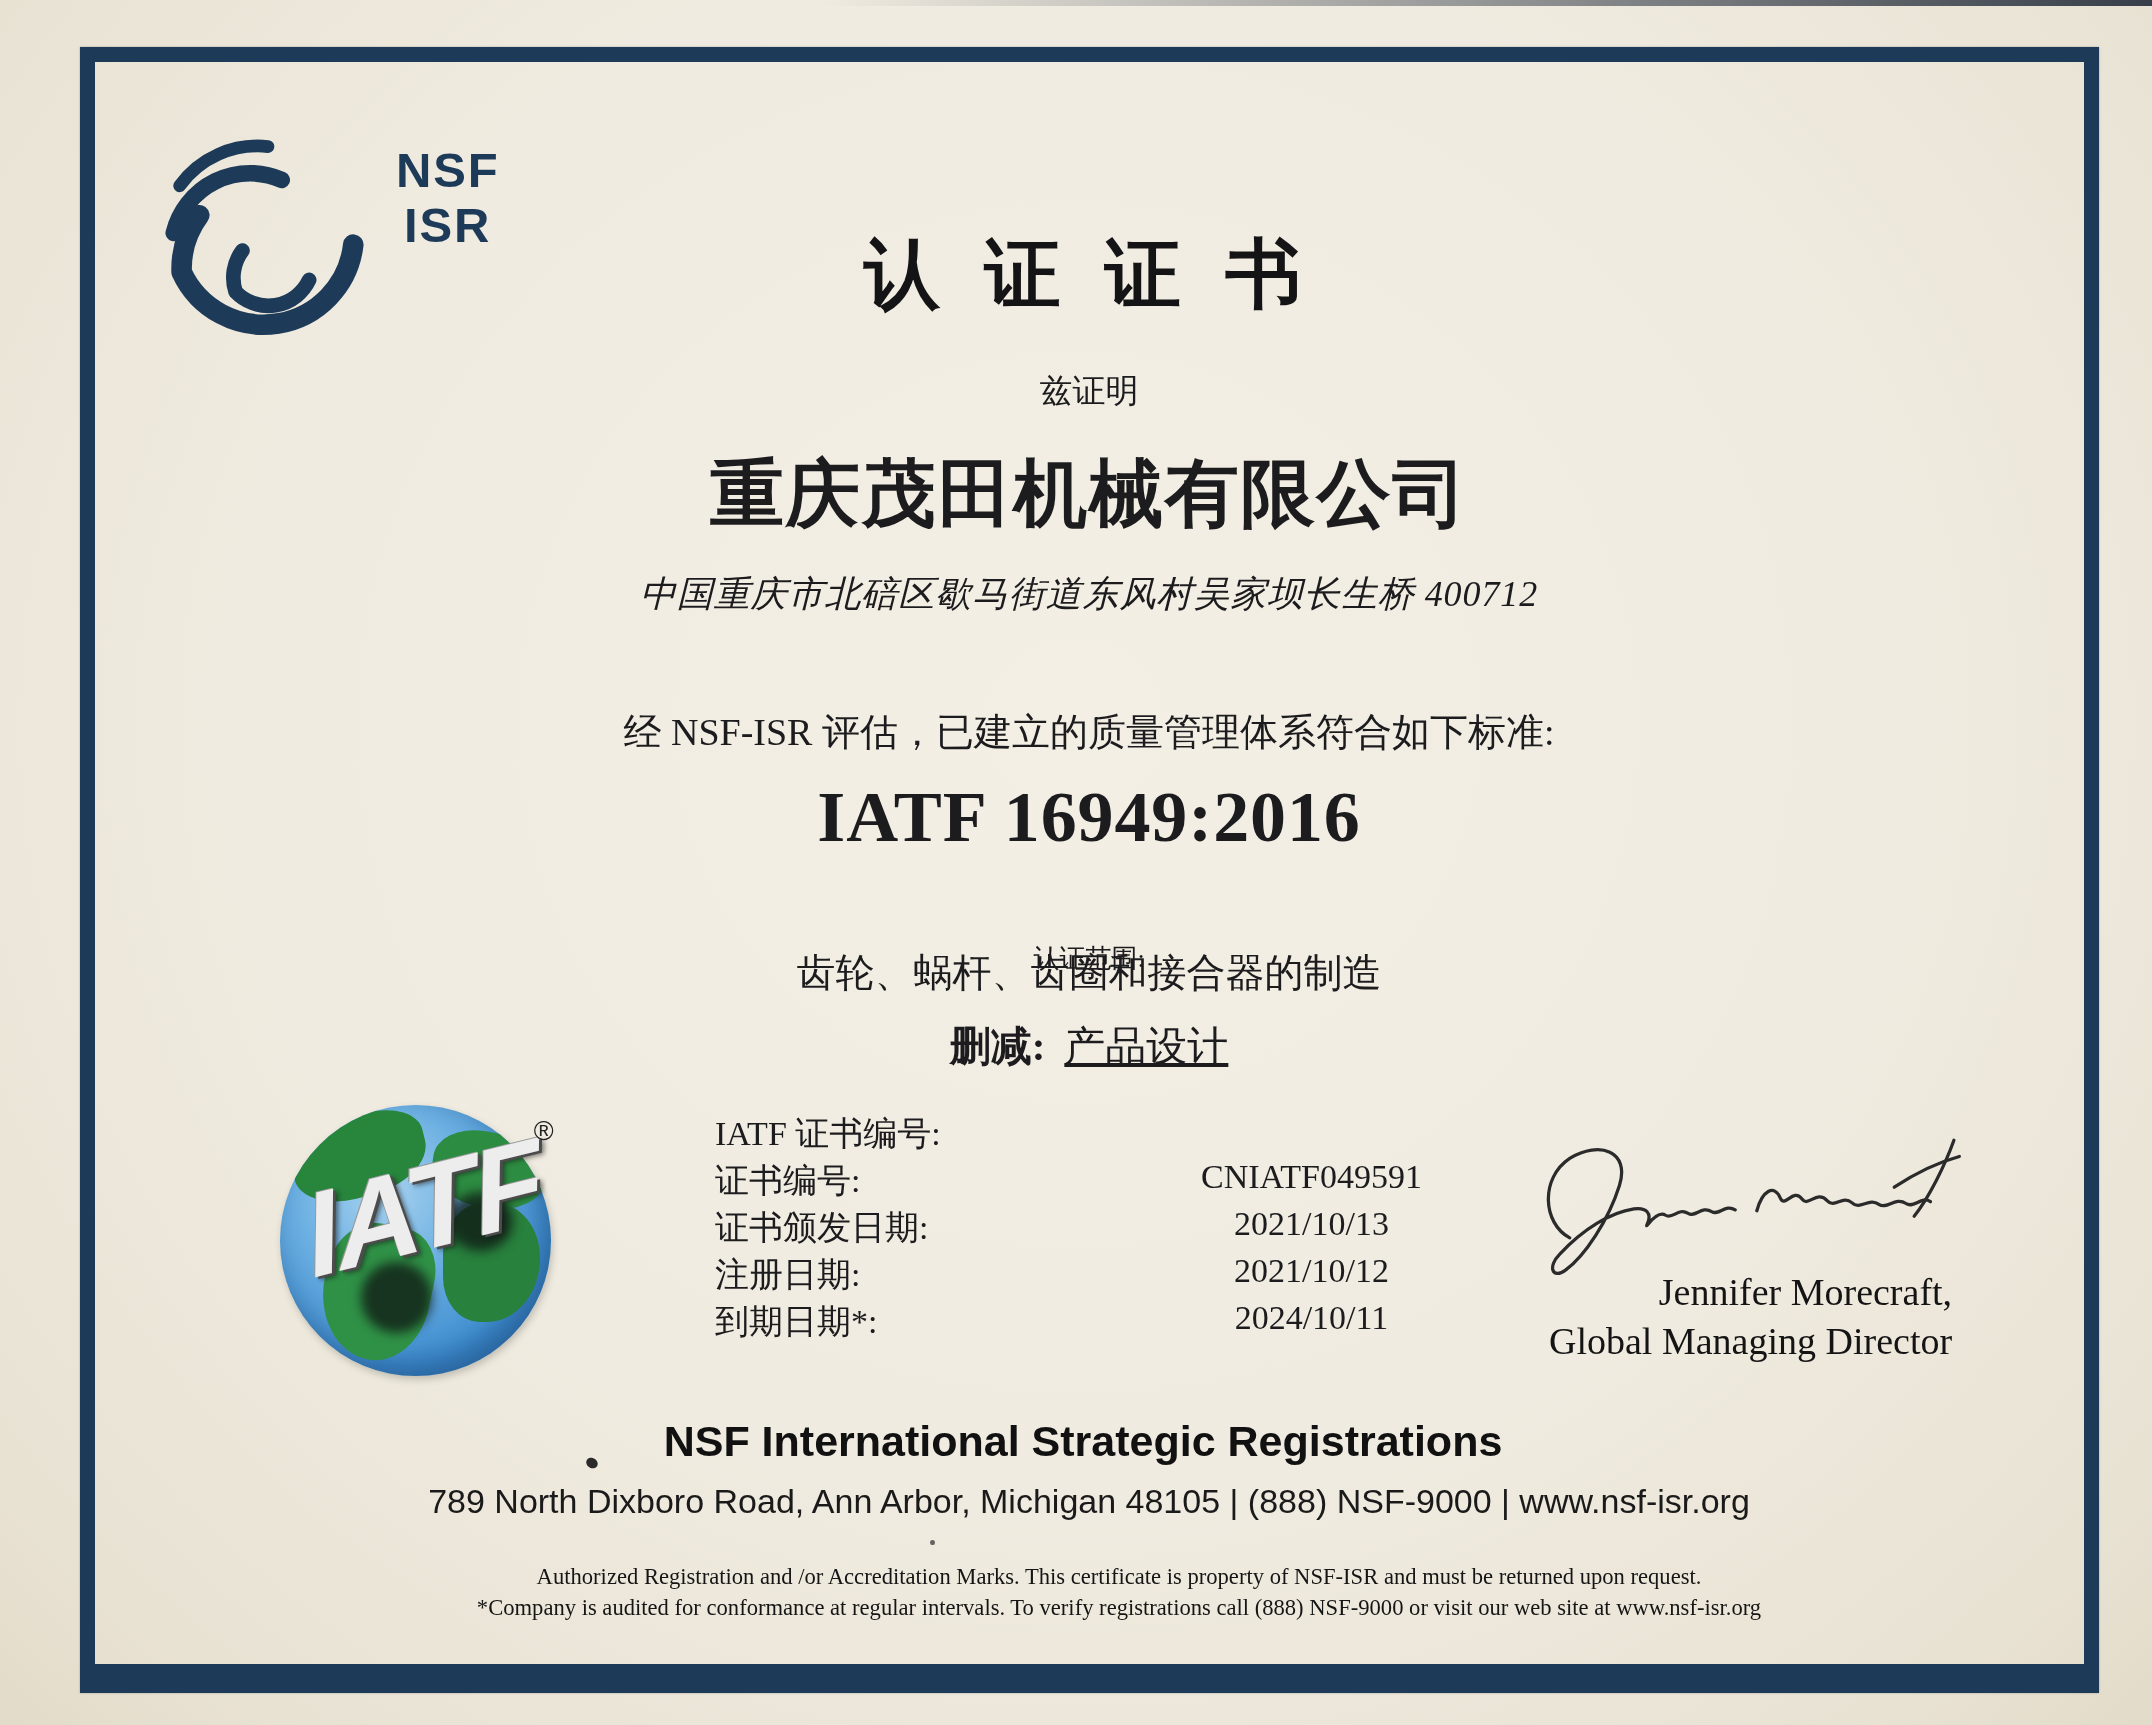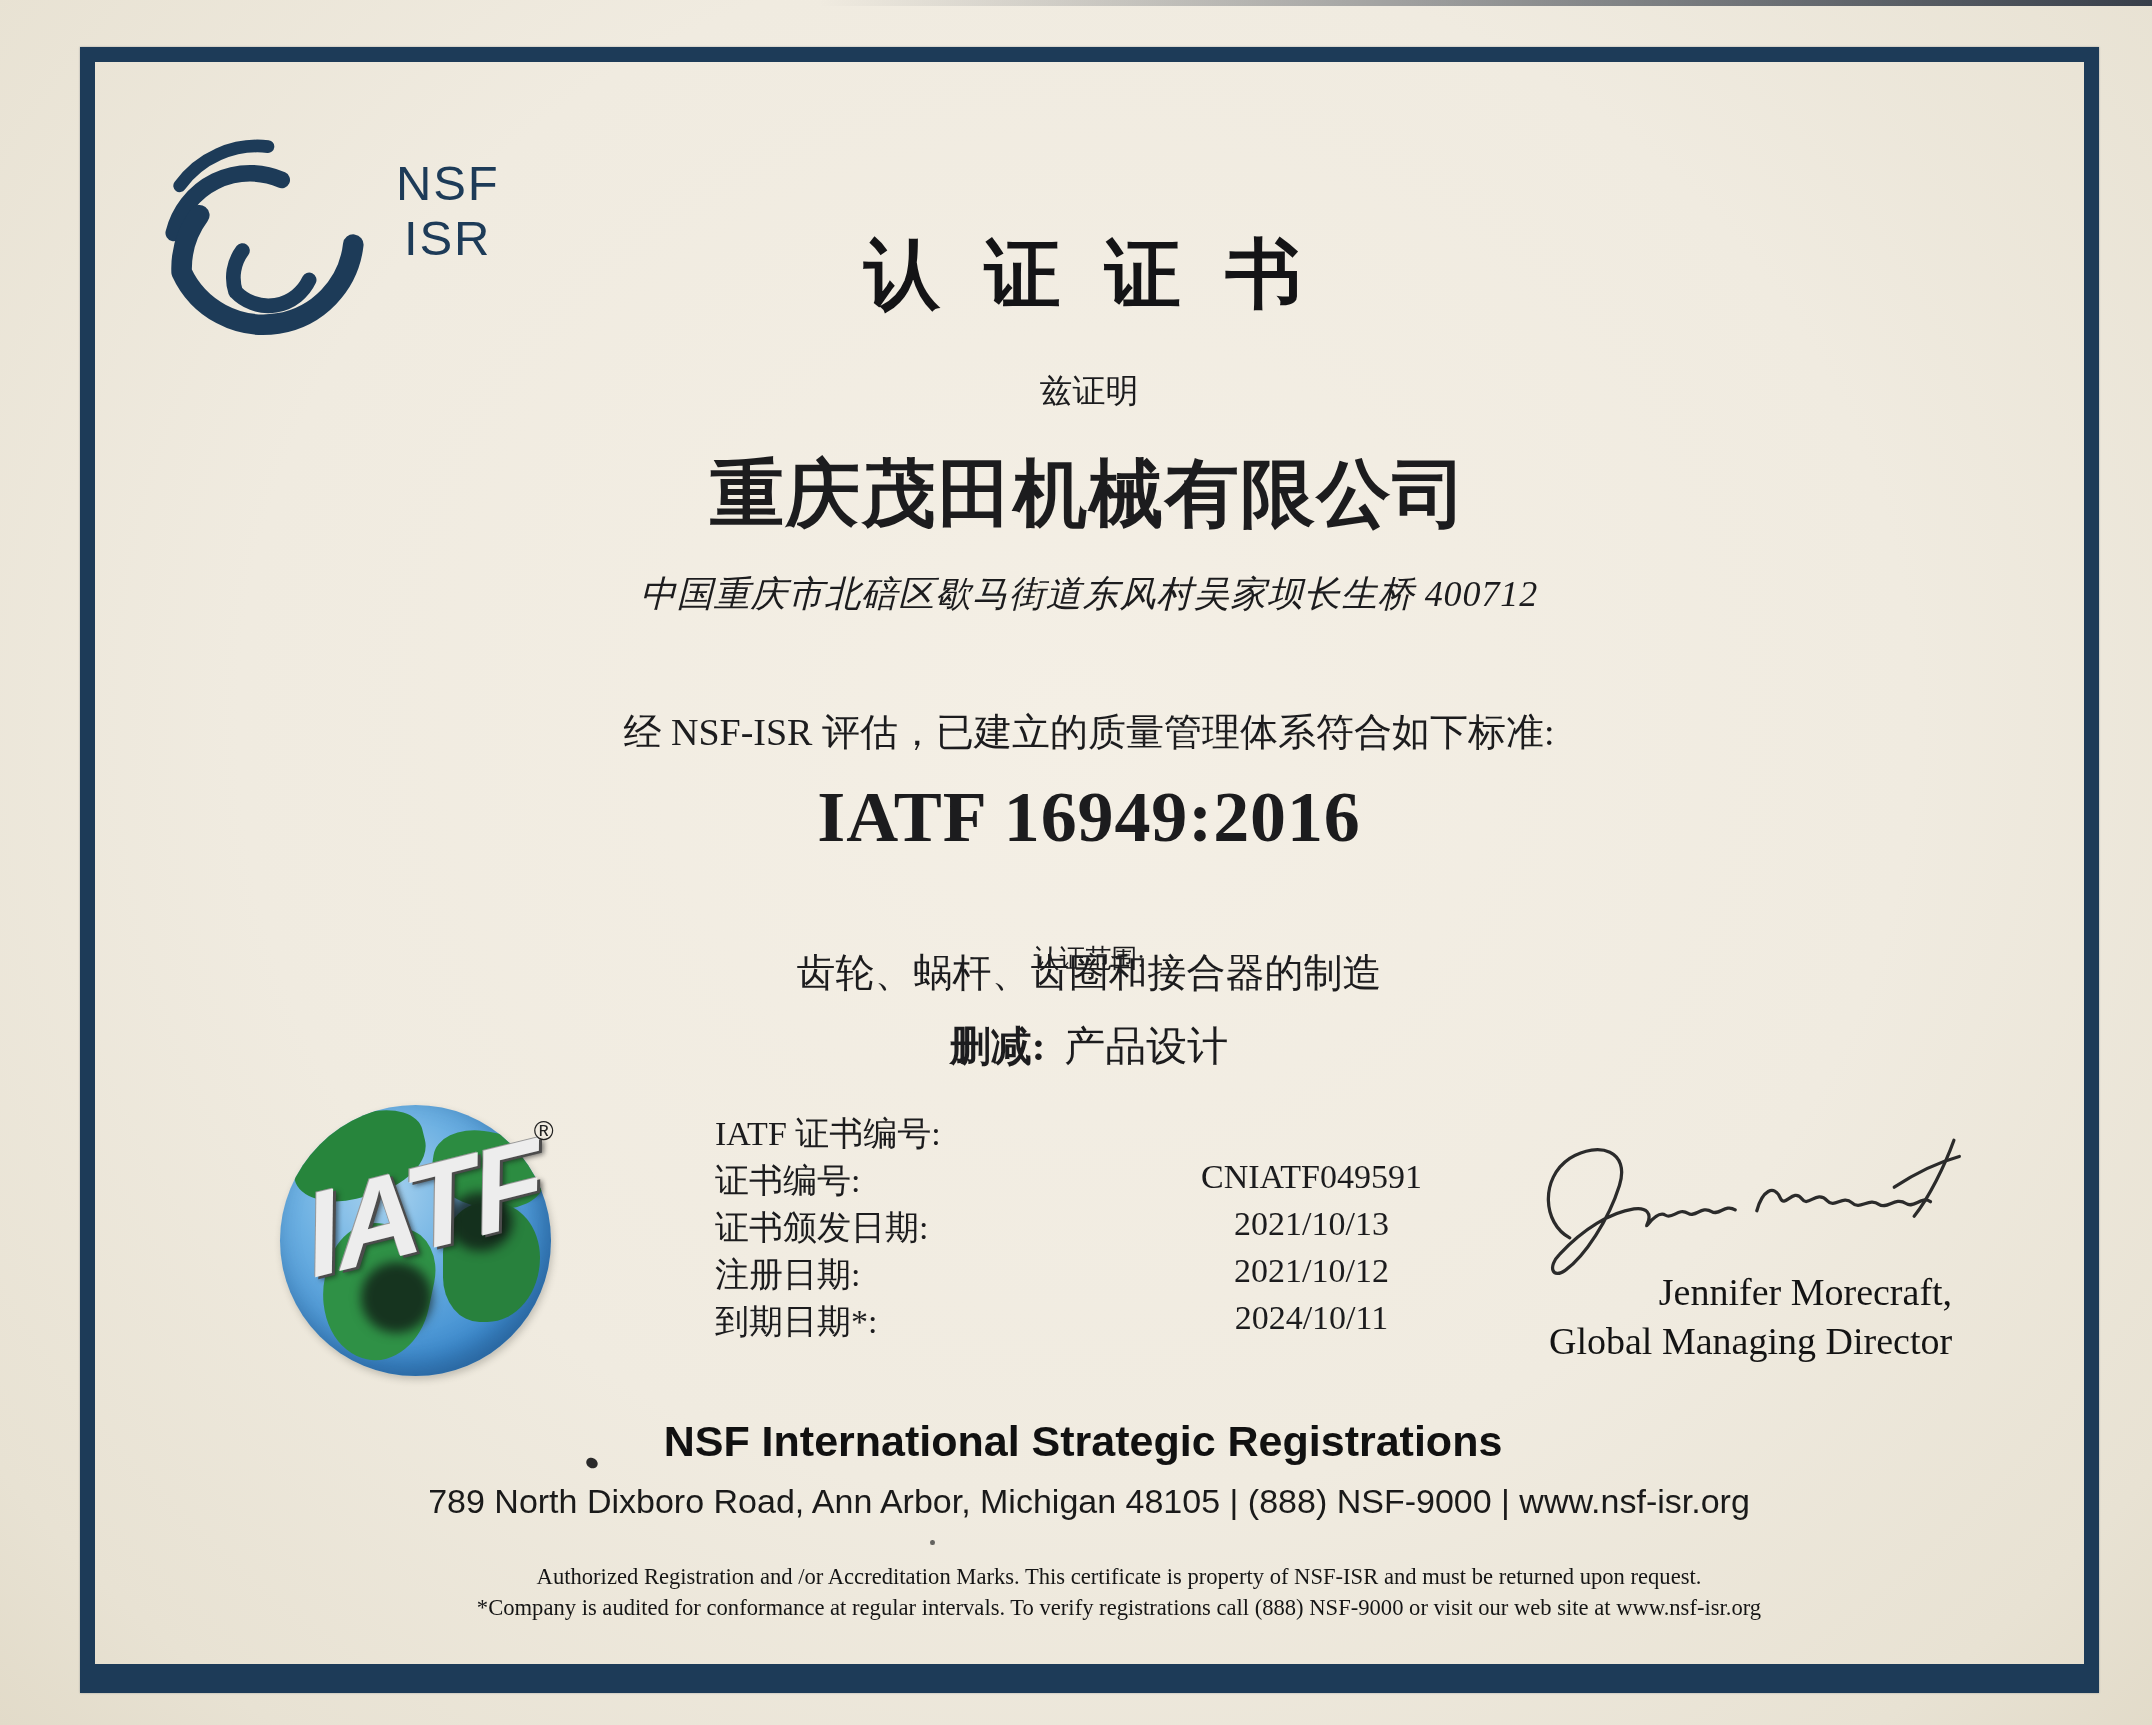--- a/index.html
+++ b/index.html
@@ -19,38 +19,37 @@
     position:absolute;left:80px;top:47px;right:54px;bottom:33px;
     border:15.4px solid #1d3b58;
     border-bottom-width:29px;
     box-shadow:0 0 1.8px rgba(20,40,60,.35);
   }
   
   .nsf-logo{position:absolute;left:152px;top:125px;width:226px;height:255px;}
   .nsf-text{
     position:absolute;left:396px;top:143px;
     font-family:"Liberation Sans","DejaVu Sans",sans-serif;
-    font-weight:normal;color:#1d3b58;font-size:49px;line-height:1.12;
+    font-weight:bold;color:#1d3b58;font-size:49px;line-height:1.12;
     letter-spacing:1.8px;
-    margin-top:13px;
   }
   .nsf-text .isr{padding-left:8.1px;}
   
   .center-col{position:absolute;left:94px;right:69px;top:0;text-align:center;}
   .title{position:absolute;width:100%;top:224px;font-size:76px;font-weight:600;letter-spacing:12.7px;color:#141416;}
   .certify{position:absolute;width:100%;top:369px;font-size:33px;}
   .company{position:absolute;width:100%;top:445px;font-size:74px;font-weight:bold;letter-spacing:1.8px;}
   .addr{position:absolute;width:100%;top:570px;font-size:36px;letter-spacing:0.9px;font-style:italic;}
   .assess{position:absolute;width:100%;top:707px;font-size:38px;}
   .standard{position:absolute;width:100%;top:776px;font-size:72px;font-weight:bold;letter-spacing:0.9px;}
   .scope-h{position:absolute;width:100%;top:941px;font-size:26px;font-weight:normal;}
   .scope{position:absolute;width:100%;top:946px;font-size:39px;}
   .excl{position:absolute;width:100%;top:1019px;font-size:41px;}
   .excl .b{font-weight:bold;margin-top:32px;}
-  .excl .t{margin-left:19px;}
+  .excl .t{margin-left:19px;text-decoration:underline;}
   
   .details{position:absolute;left:0;top:1111px;width:2153px;font-size:34px;}
   .drow{position:relative;height:47px;padding-left:14px;}
   .dlabel{position:absolute;left:715px;white-space:nowrap;}
   .dvalue{position:absolute;left:1040px;width:543px;text-align:center;white-space:nowrap;}
   
   .globe-wrap{position:absolute;left:271px;top:1096px;width:299px;height:299px;}
   .globe{
     position:absolute;left:9px;top:9px;width:271px;height:271px;border-radius:50%;
     background:radial-gradient(circle at 38% 32%, #a8d2ef 0%, #6cb0e2 35%, #3f8dd0 70%, #2f74b4 100%);

